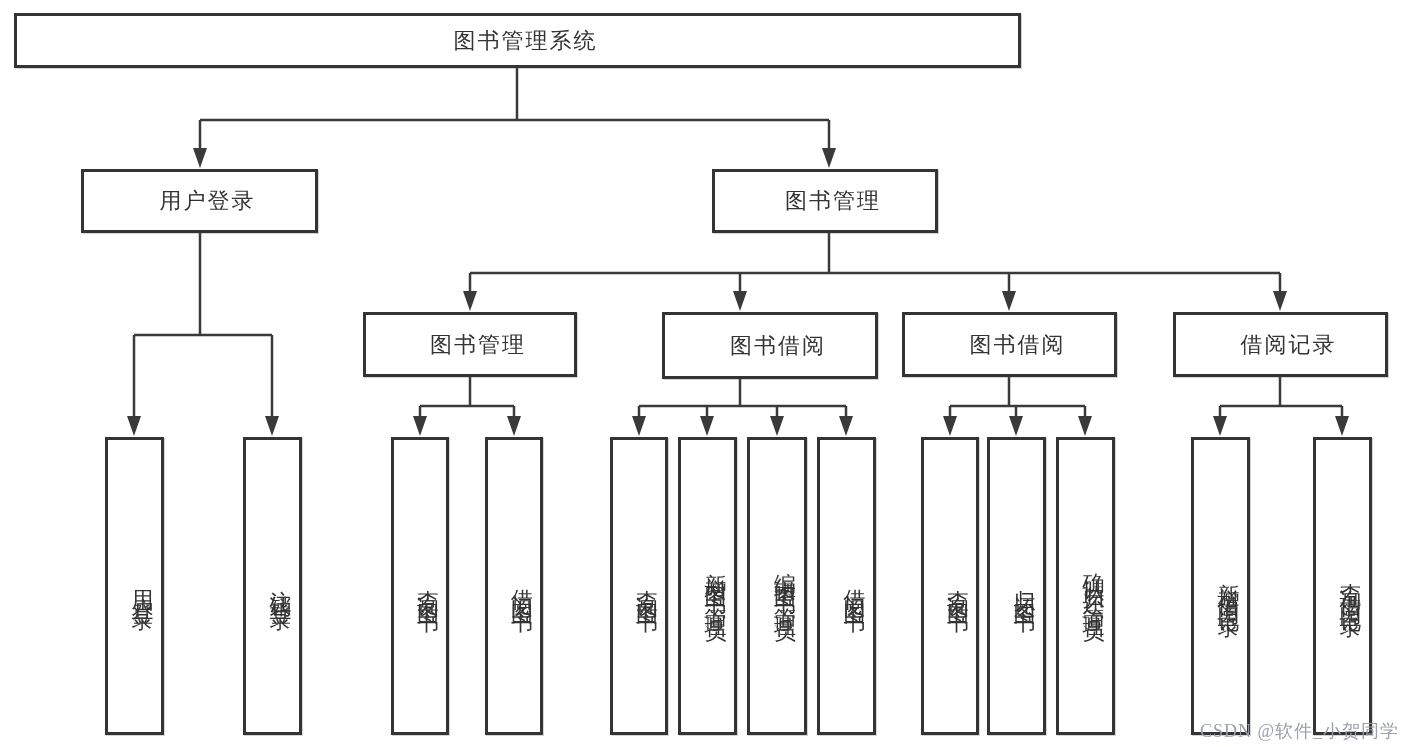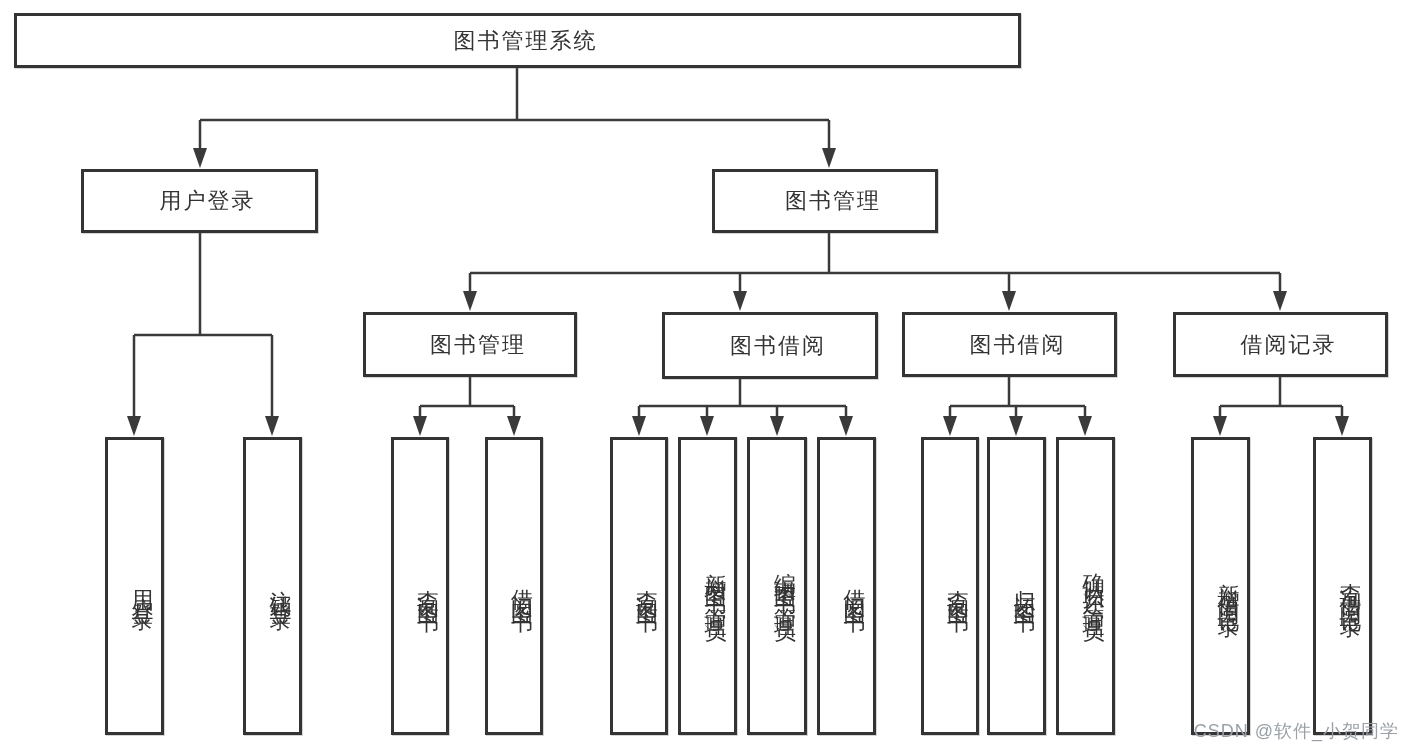--- a/index.html
+++ b/index.html
@@ -37,20 +37,21 @@
     line-height: 1;
   }
   .watermark {
     position: absolute;
     right: 6px;
     bottom: 4px;
     font-size: 18px;
     letter-spacing: 1px;
     color: #9aa0a8;
     white-space: nowrap;
+    font-family: Liberation Serif, serif;
   }
 </style>
 </head>
 <body>
 
 <div class="stage">
 
   <svg class="connectors" viewBox="0 0 1405 747">
     <g fill="none" stroke-width="2.5" stroke="#3a3a3a">
 

